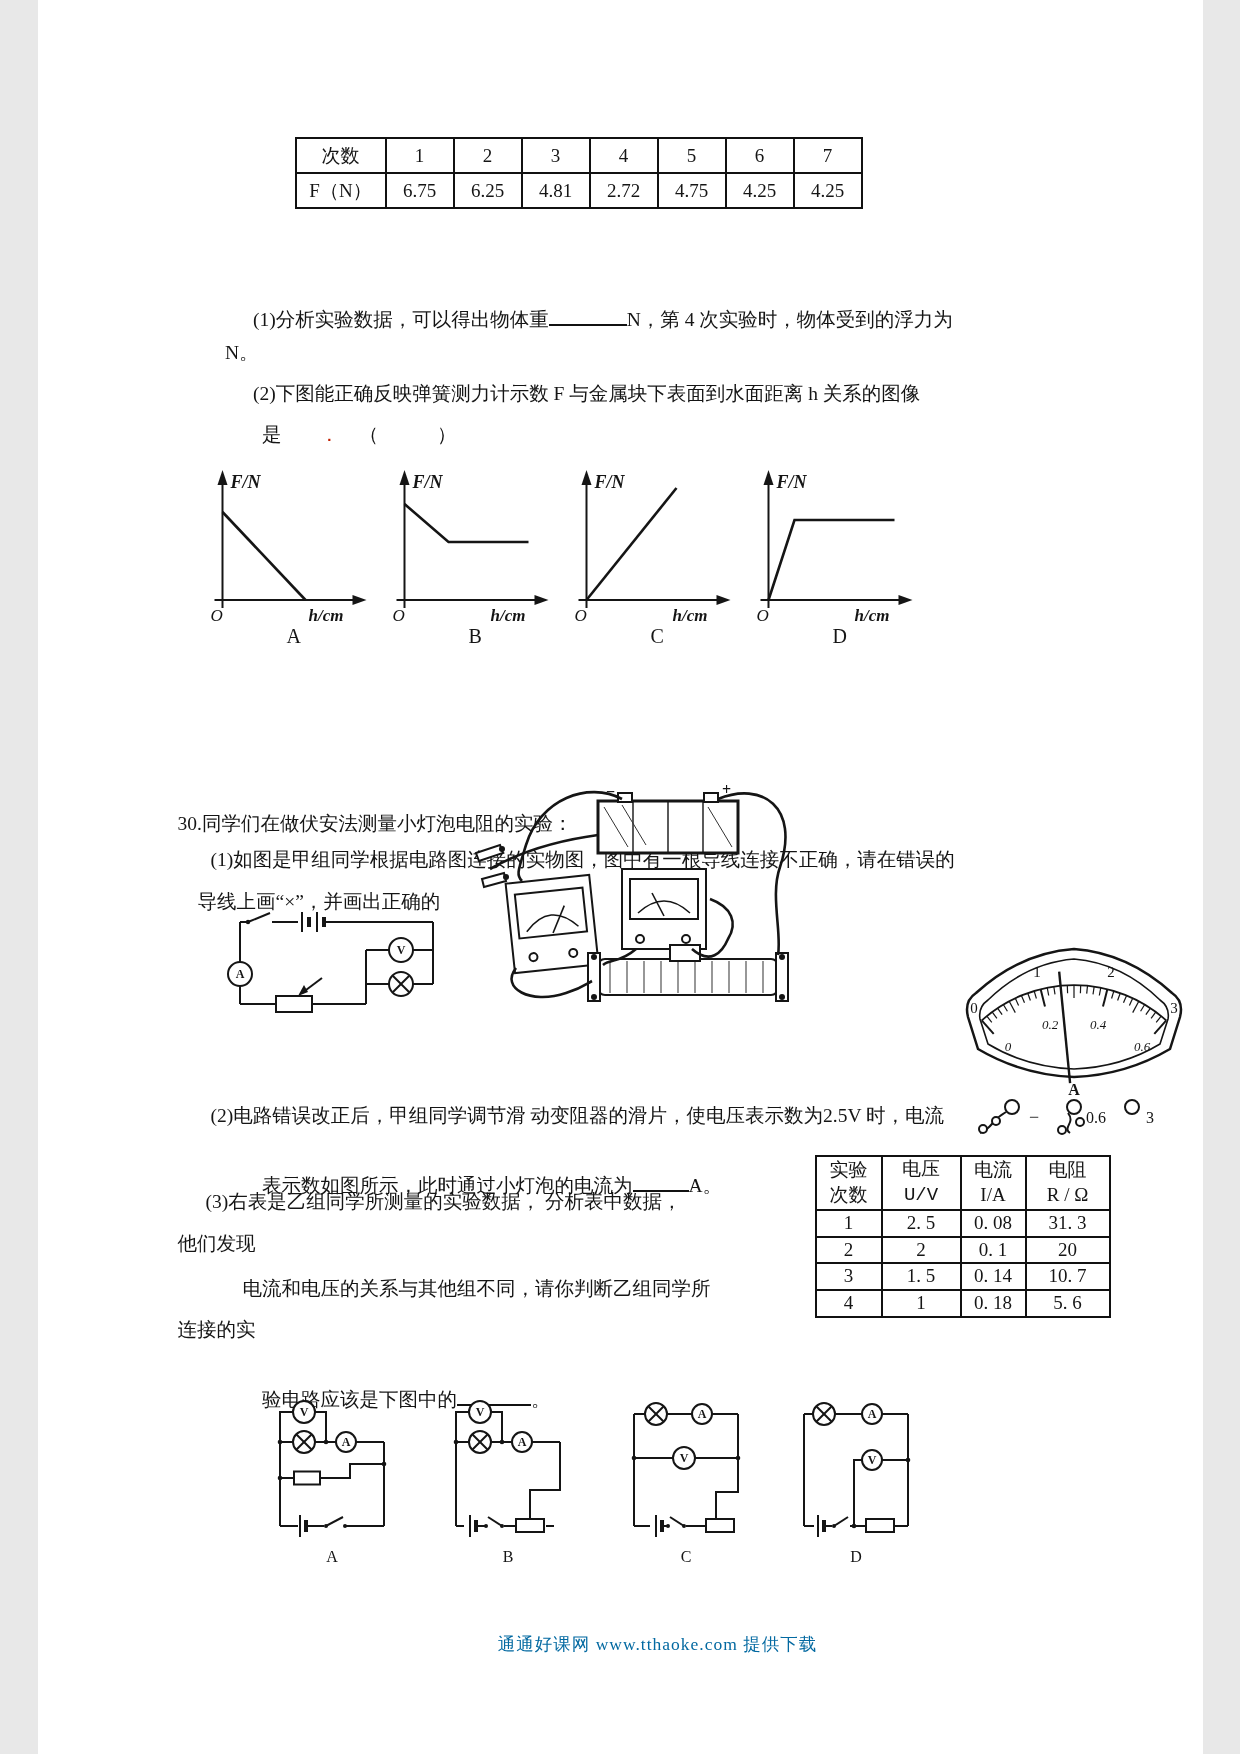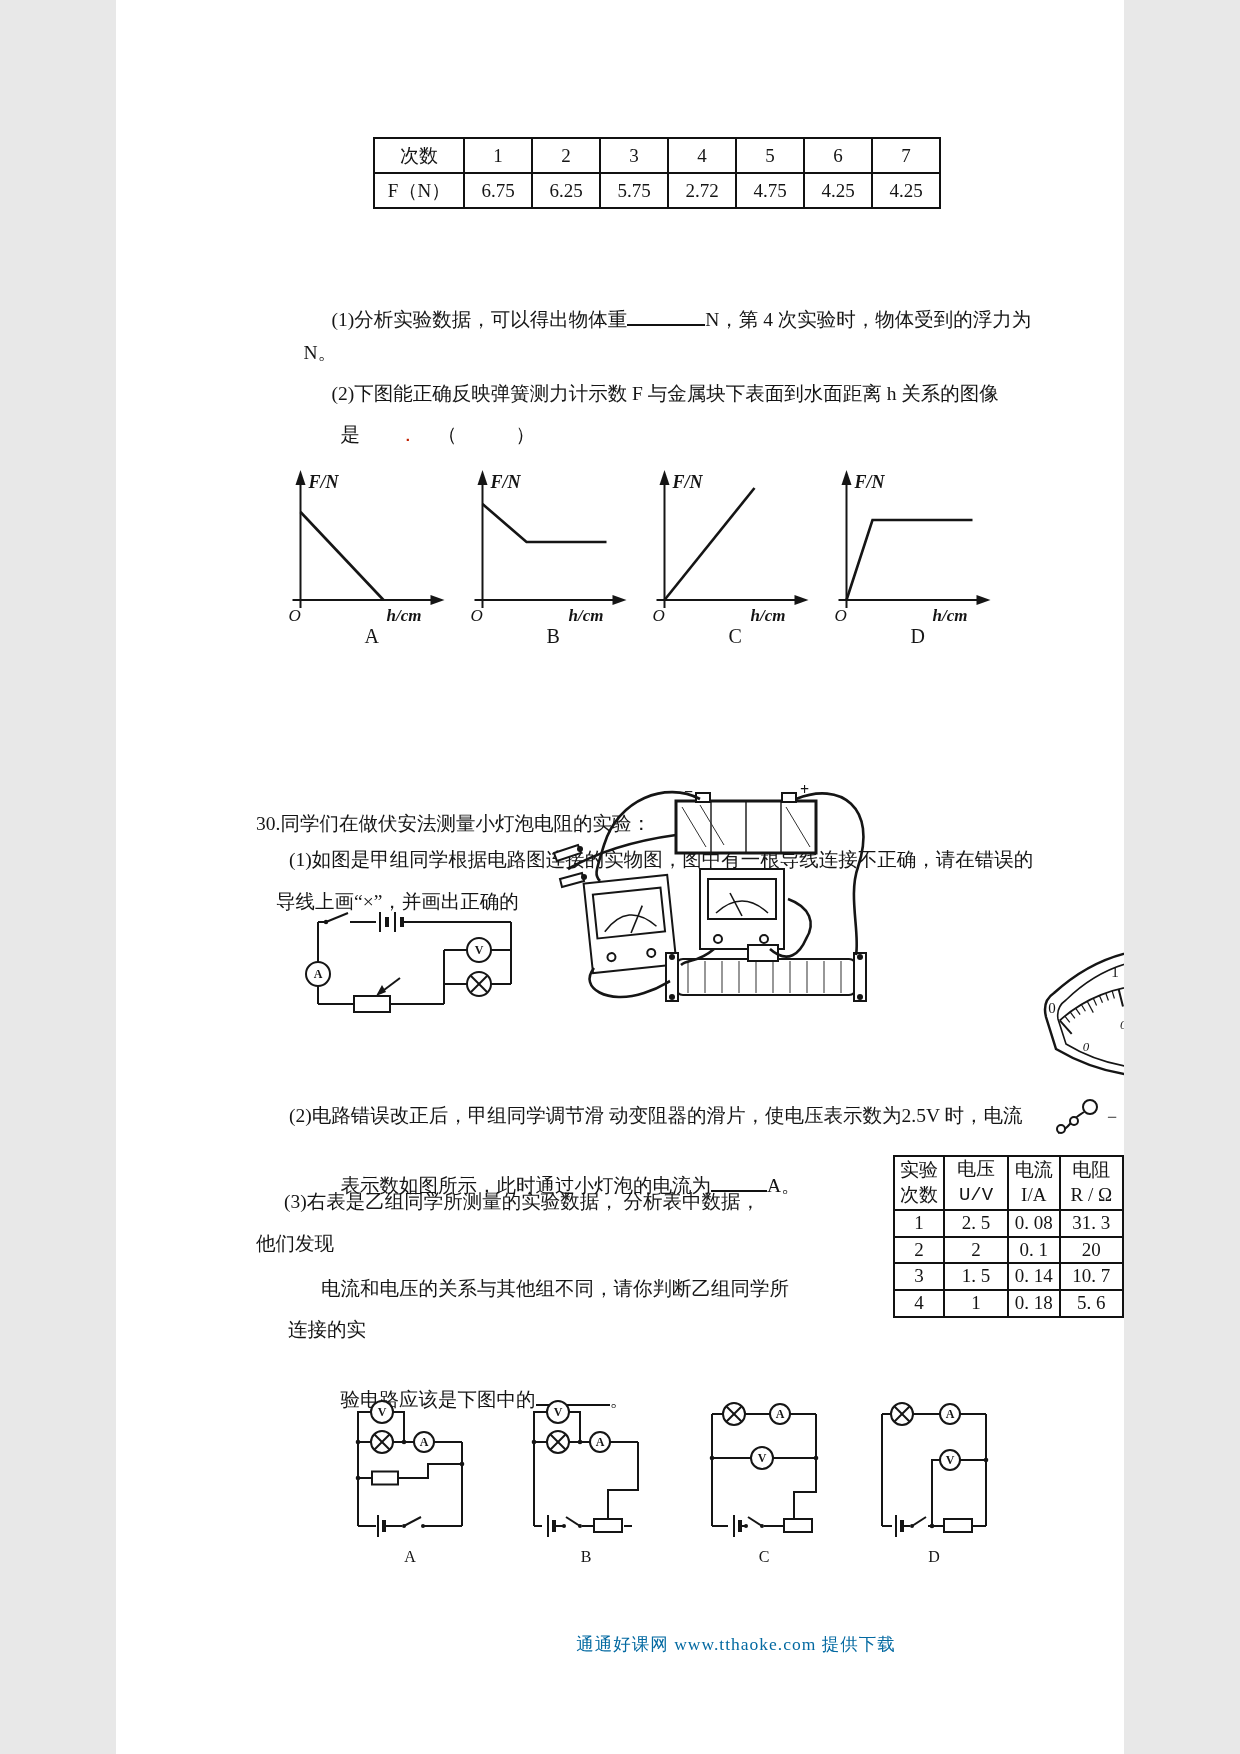--- a/index.html
+++ b/index.html
@@ -1,16 +1,16 @@
 <!DOCTYPE html>
 <html><head>
 <meta charset="utf-8">
 <style>
   html,body{margin:0;padding:0;background:#e8e8e8;}
-  .page{position:relative;width:1008px;height:1754px;background:#ffffff;margin:0 auto;
+  .page{position:relative;width:1165px;height:1754px;background:#ffffff;margin:0 auto;
         font-family:"Liberation Serif","DejaVu Serif",serif;color:#151515;overflow:hidden;}
   .abs{position:absolute;}
   .t{font-size:19.5px;white-space:pre;line-height:1.25;}
   .blank{display:inline-block;border-bottom:2px solid #111;height:1em;vertical-align:baseline;}
   .red{color:#c22000;}
   
   table.grid{border-collapse:collapse;table-layout:fixed;}
   table.grid td{border:2px solid #111;text-align:center;font-size:19px;padding:0;overflow:hidden;}
   .toptbl td{height:33px;}
   .toptbl td.lab{width:88px;}
@@ -50,21 +50,21 @@
       <td class="v">3</td>
       <td class="v">4</td>
       <td class="v">5</td>
       <td class="v">6</td>
       <td class="v">7</td>
     </tr>
     <tr>
       <td class="lab">F（N）</td>
       <td class="v">6.75</td>
       <td class="v">6.25</td>
-      <td class="v">5.75</td>
+      <td class="v">4.81</td>
       <td class="v">2.72</td>
       <td class="v">4.75</td>
       <td class="v">4.25</td>
       <td class="v">4.25</td>
     </tr>
   </tbody>
     </table>
 
   <div class="t abs" style="left:196px;top:280px;">
     <span>(1)分析实验数据，可以得出物体重</span><span class="blank" style="width:78px;"></span><span>N，第 4 次实验时，物体受到的浮力为</span>
@@ -278,21 +278,21 @@
     </g>
   </svg>
 
   <div class="t abs" style="left:173px;top:1104px;"><span>(2)电路错误改正后，甲组同学调节滑 动变阻器的滑片，使电压表示数为2.5V 时，电流</span></div>
   <div class="t abs" style="left:205px;top:1146px;">
     <span>表示数如图所示，此时通过小灯泡的电流为</span><span class="blank" style="width:56px;"></span><span>A。</span>
   </div>
   <div class="t abs" style="left:168px;top:1190px;"><span>(3)右表是乙组同学所测量的实验数据， 分析表中数据，</span></div>
   <div class="t abs" style="left:140px;top:1232px;"><span>他们发现</span></div>
   <div class="t abs" style="left:205px;top:1277px;"><span>电流和电压的关系与其他组不同，请你判断乙组同学所</span></div>
-  <div class="t abs" style="left:140px;top:1318px;margin-left:32px;"><span>连接的实</span></div>
+  <div class="t abs" style="left:140px;top:1318px;"><span>连接的实</span></div>
   <div class="t abs" style="left:205px;top:1360px;">
     <span>验电路应该是下图中的</span><span class="blank" style="width:74px;"></span><span>。</span>
   </div>
 
   <table class="grid mtbl abs" style="left:777px;top:1155px;">
     <tbody>
         <tr>
       <td class="hd" style="width:64px;">
             <div>实验</div>
             <div>次数</div>

